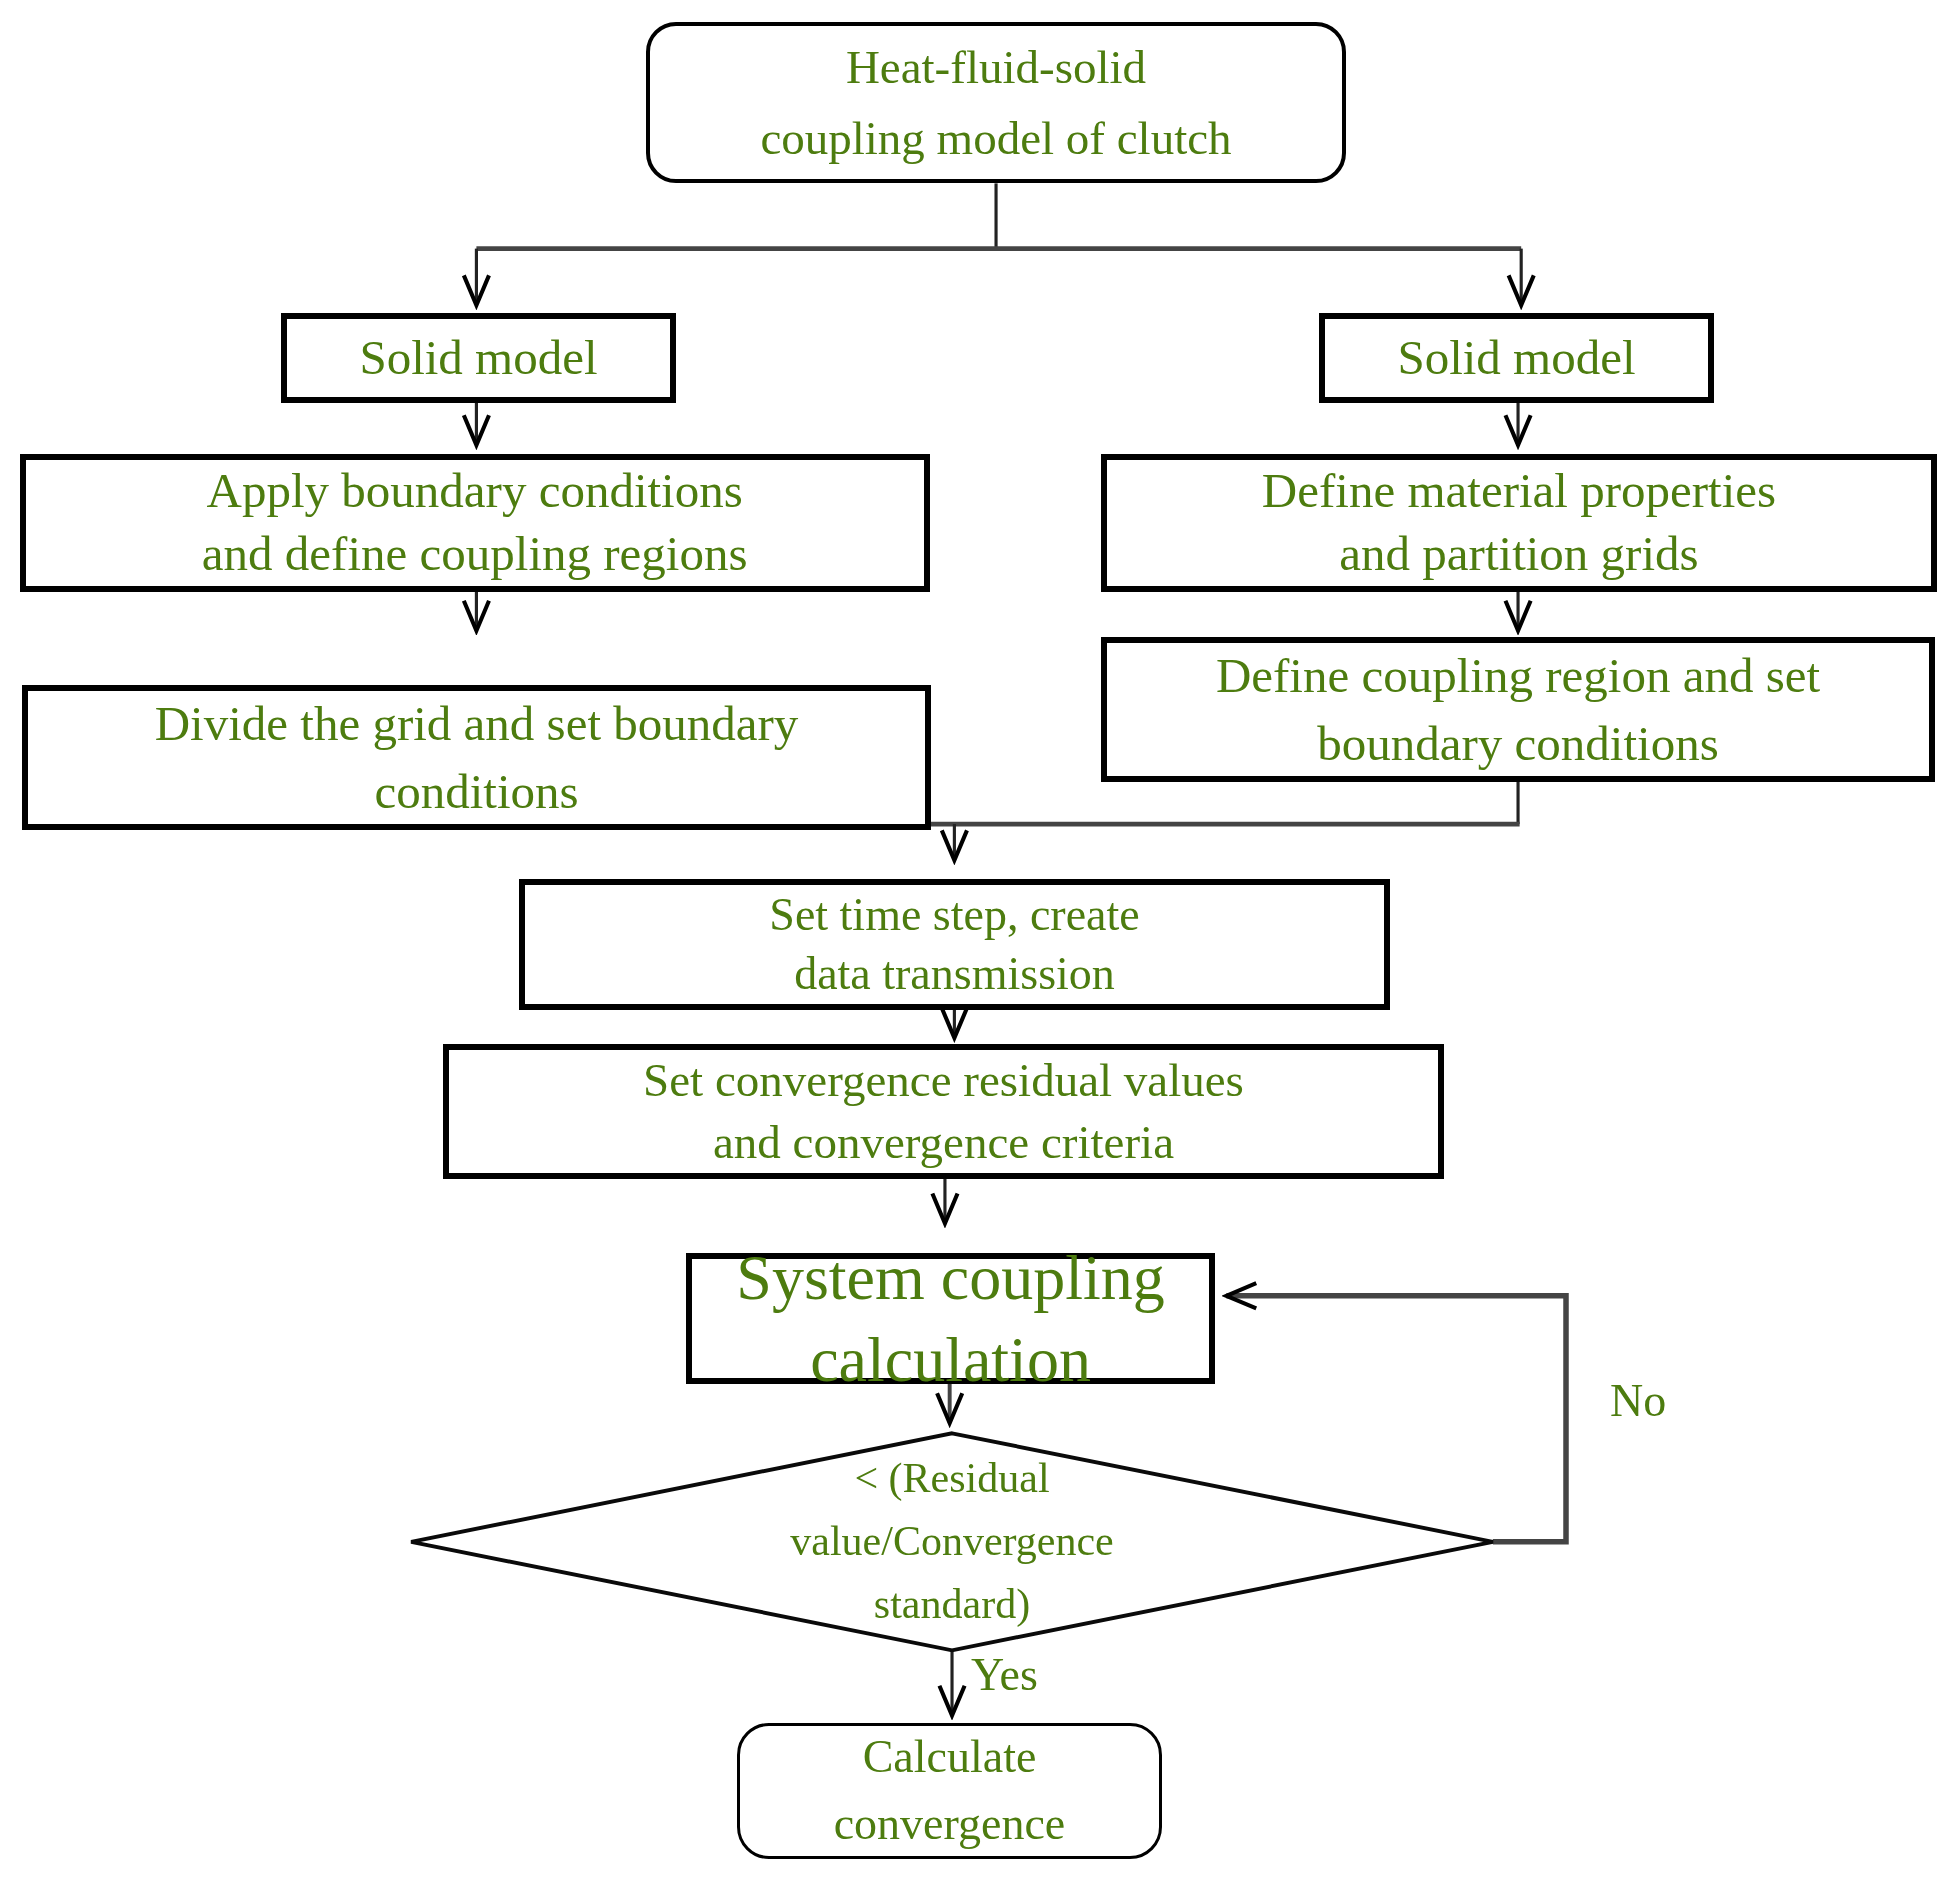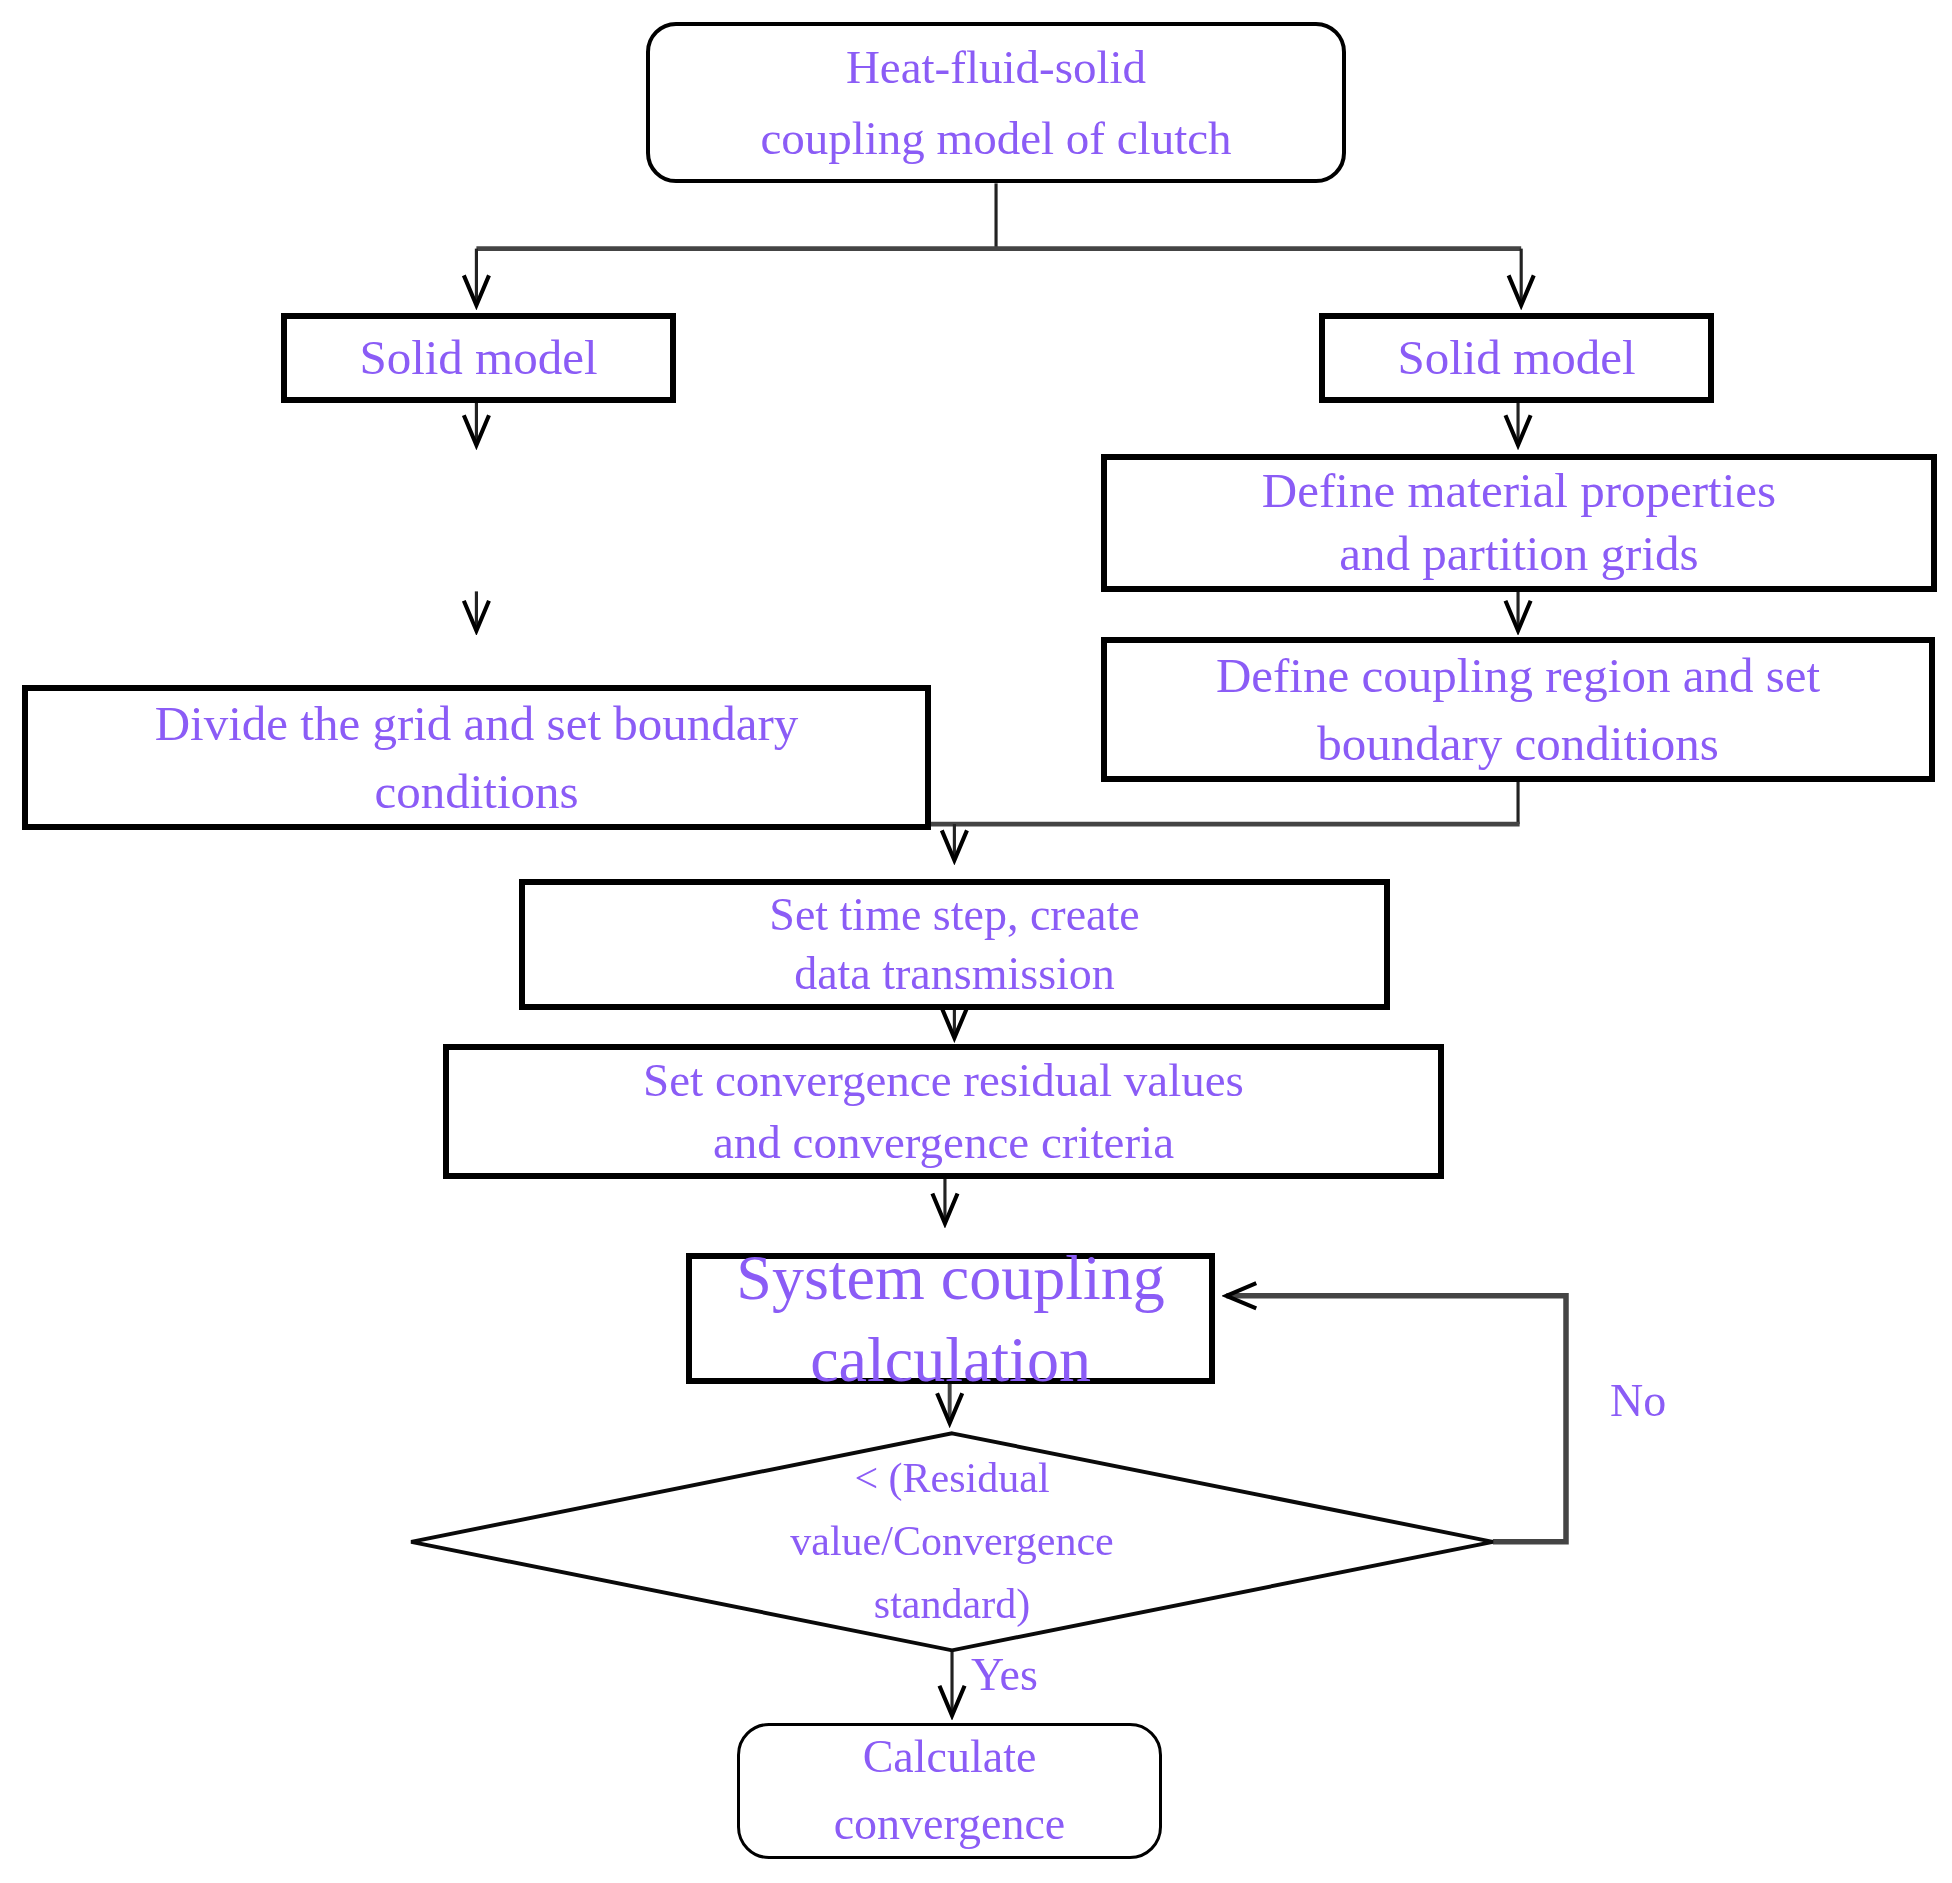--- a/index.html
+++ b/index.html
@@ -2,21 +2,21 @@
 <html style="font-size:12.6px"><head>
 <meta charset="utf-8">
 <style>
   html, body { margin: 0; padding: 0; background: #ffffff; }
   #canvas {
     position: relative;
     width: 1952px;
     height: 1884px;
     background: #ffffff;
     font-family: "Liberation Serif", "DejaVu Serif", serif;
-    color: #8b5cf6;
+    color: #4d7c0f;
   }
   #connectors {
     position: absolute;
     left: 0; top: 0;
     width: 1952px;
     height: 1884px;
   }
   .node {
     position: absolute;
     box-sizing: border-box;
@@ -99,20 +99,22 @@
     <polygon points="1211,1823 1899,1961 1211,2099 523,1961" fill="#ffffff" stroke="#0a0a0a" stroke-width="5"></polygon>
   </svg>
 
   <div class="node rounded" id="n-start">Heat-fluid-solid
 coupling model of clutch</div>
 
   <div class="node" id="n-fluid">Solid model</div>
 
   <div class="node" id="n-solid">Solid model</div>
 
+  <div class="node" id="n-apply">Apply boundary conditions
+and define coupling regions</div>
 
   <div class="node" id="n-material">Define material properties
 and partition grids</div>
 
   <div class="node" id="n-divide">Divide the grid and set boundary
 conditions</div>
 
   <div class="node" id="n-coupling">Define coupling region and set
 boundary conditions</div>
 

